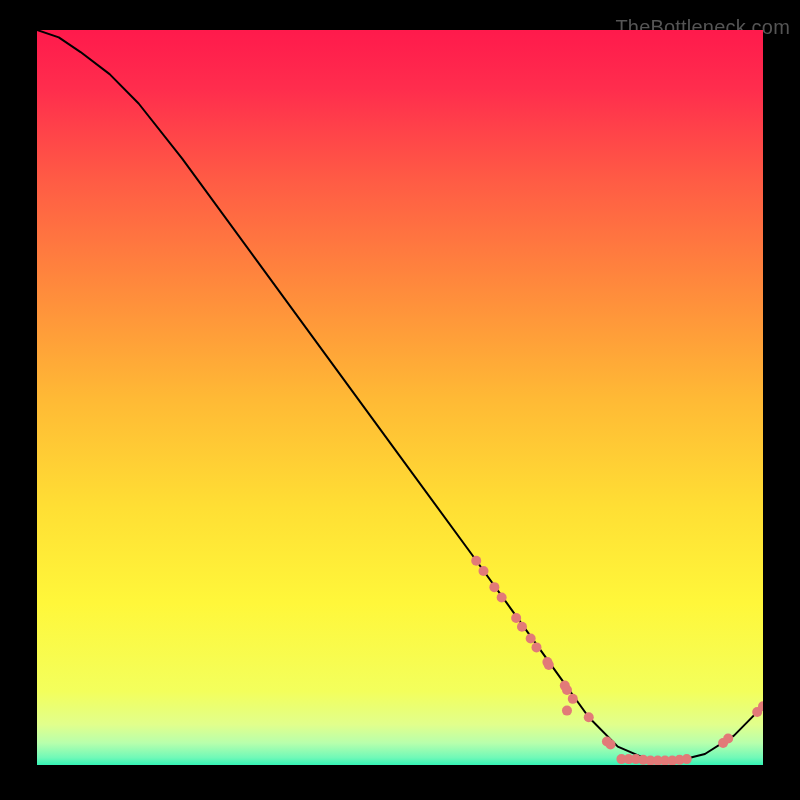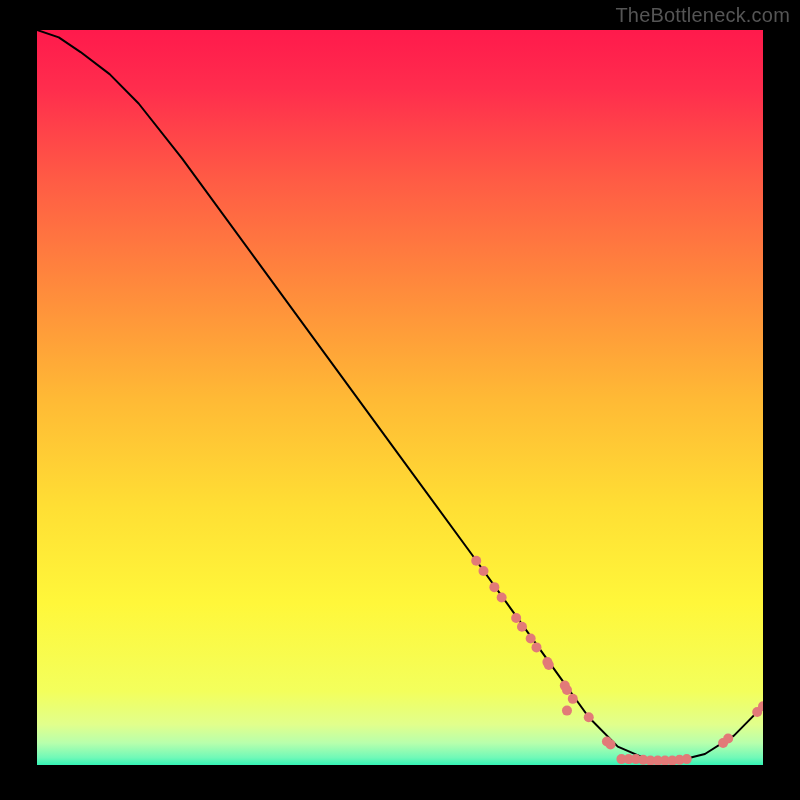--- a/index.html
+++ b/index.html
@@ -12,21 +12,21 @@
     font-family: Arial, Helvetica, sans-serif;
   }
   .outer {
     position: relative;
     width: 800px;
     height: 800px;
     background: #000;
   }
   .watermark {
     position: absolute;
-    top: 4px;
+    top: 16px;
     right: 10px;
     color: #555;
     font-size: 20px;
     letter-spacing: 0.2px;
     user-select: none;
   }
   .plot {
     position: absolute;
     left: 37px;
     top: 30px;

